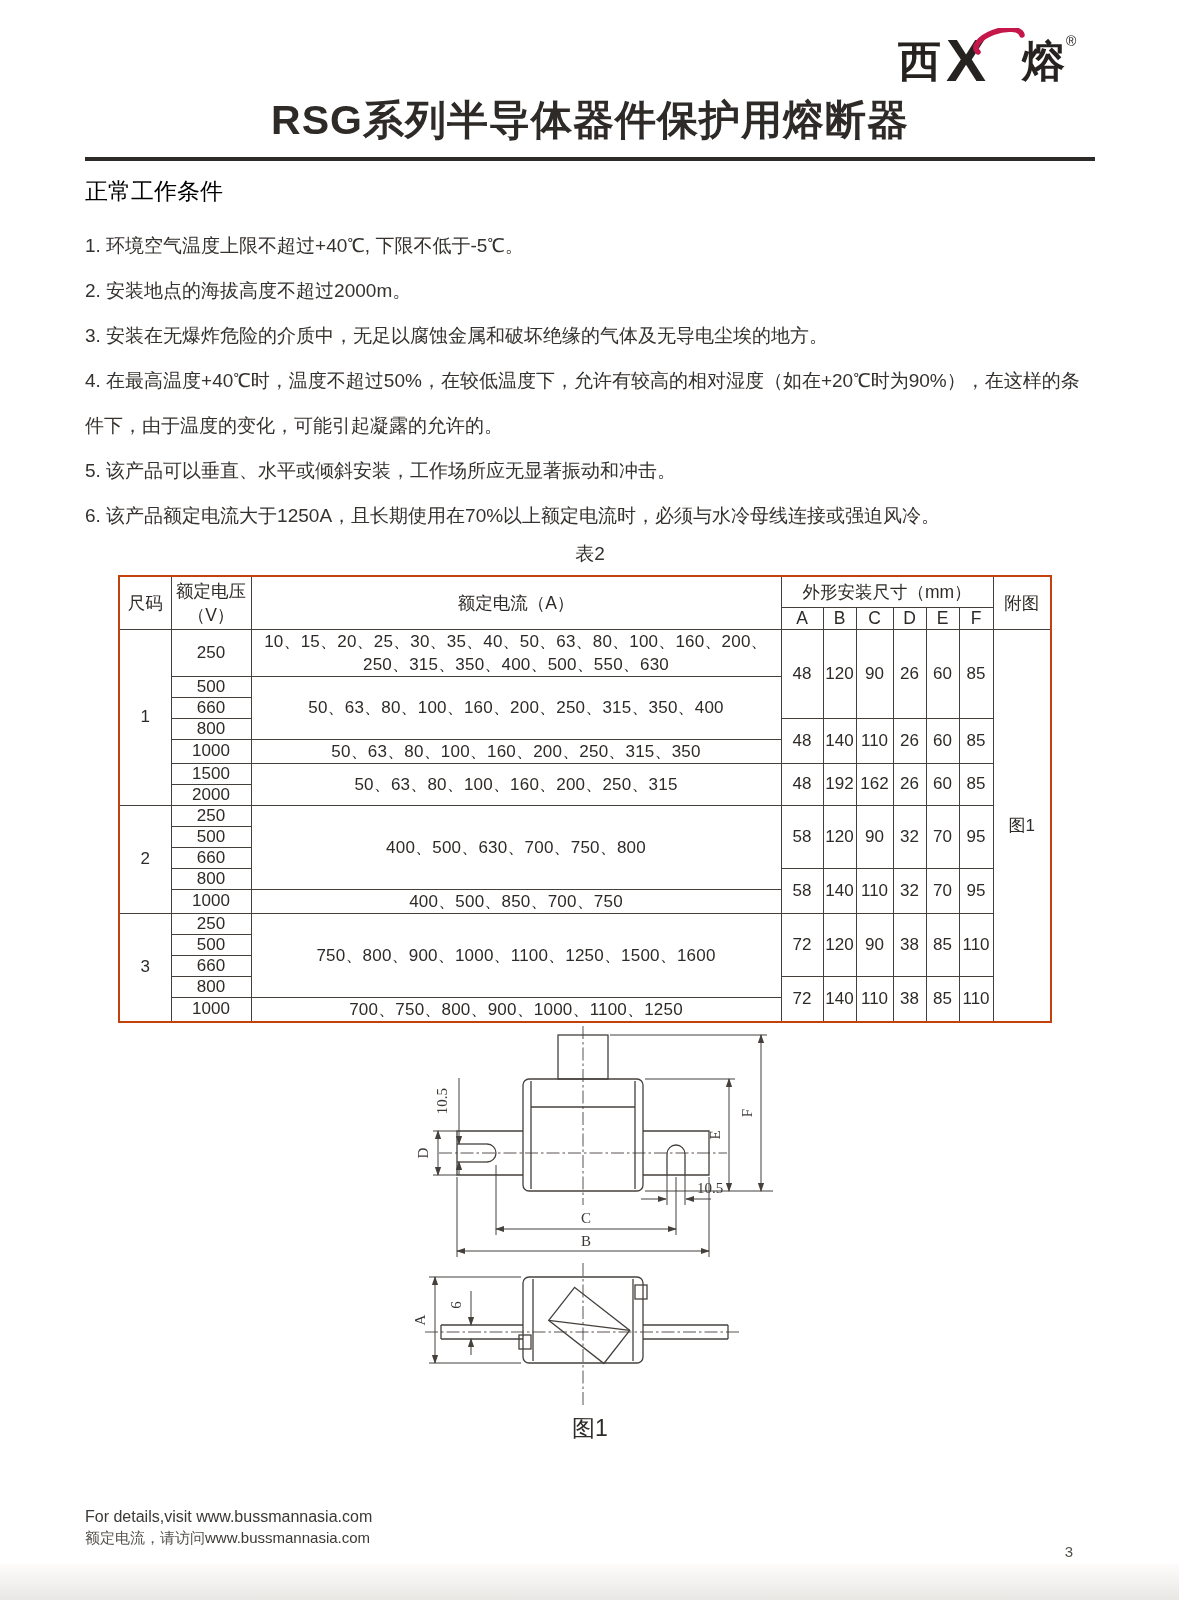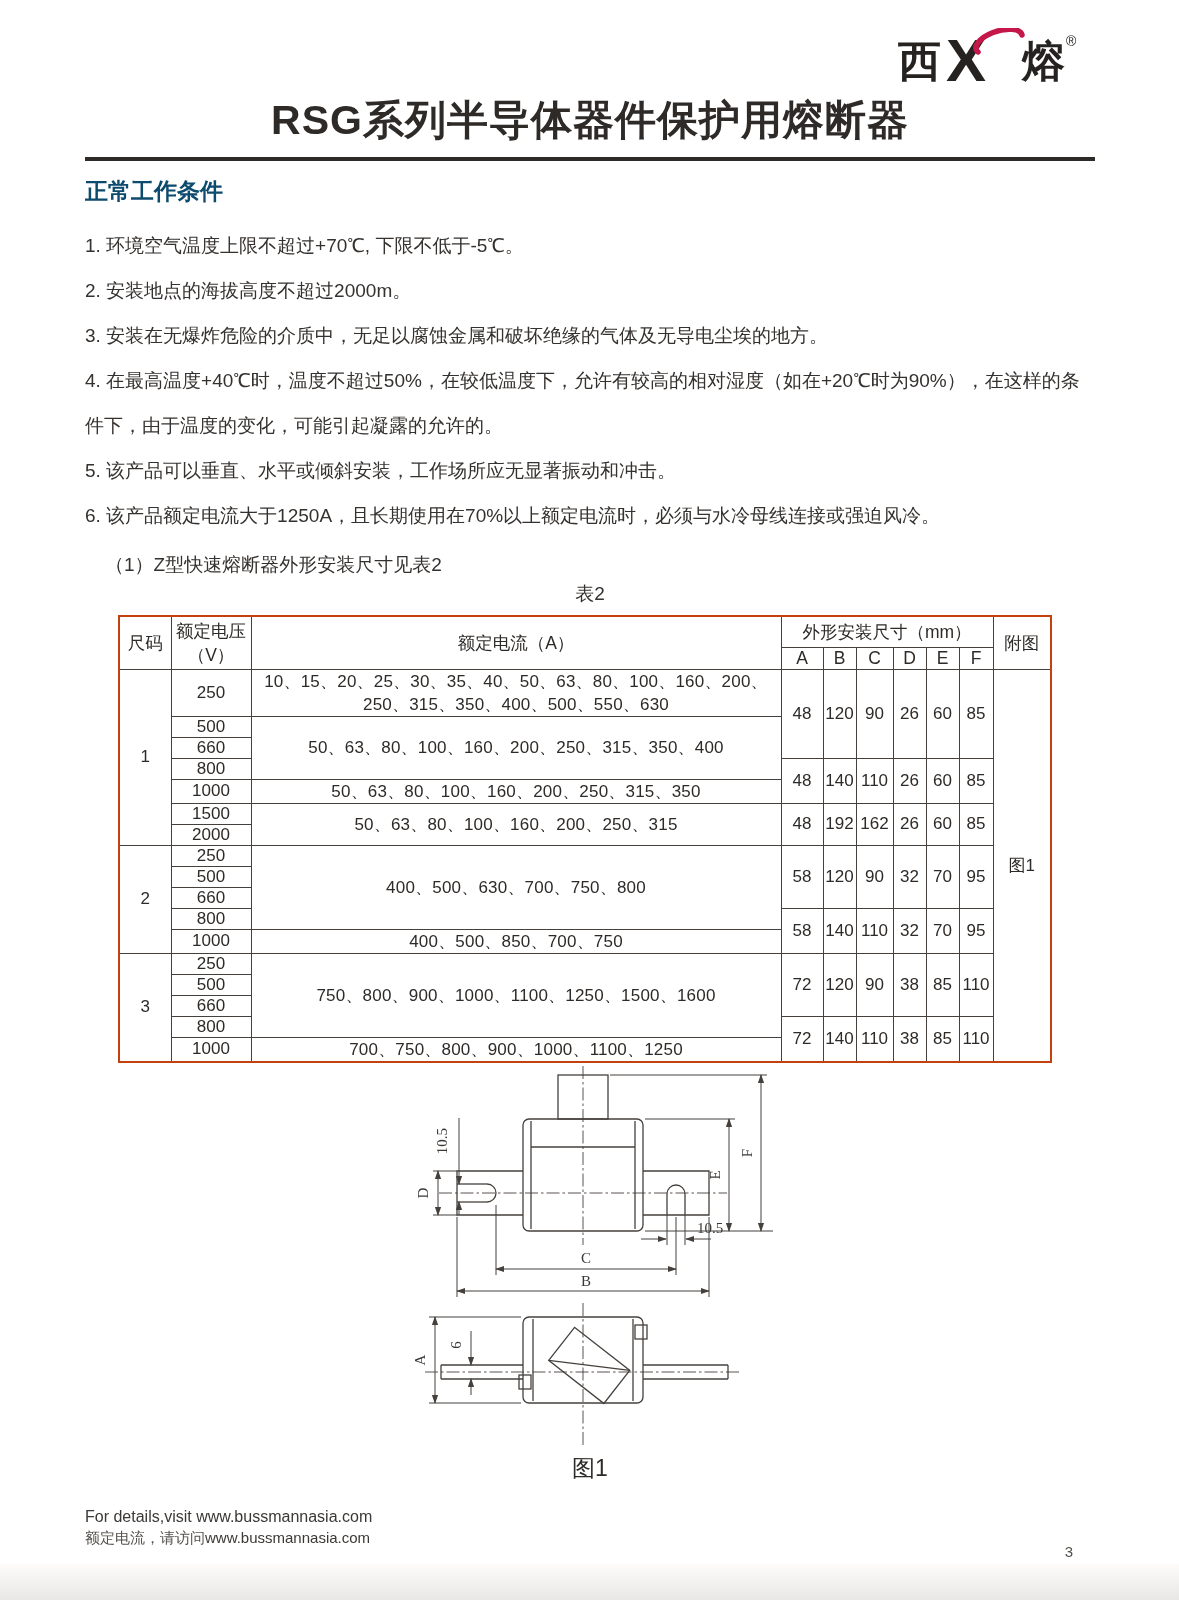--- a/index.html
+++ b/index.html
@@ -8,21 +8,21 @@
   .content{padding:0 84px 0 85px;}
 
   
   .logo{position:absolute;top:28px;right:96px;width:185px;height:62px;}
 
   
   .title{margin:96px 0 0 0;font-size:41px;line-height:48px;font-weight:bold;letter-spacing:1px;color:#2e2a27;text-align:center;}
   .title-rule{margin-top:13px;height:4px;background:#2e2a27;}
 
   
-  .sec-heading{margin-top:17px;font-size:23px;line-height:26px;font-weight:700;color:#0c4a6e;}
+  .sec-heading{margin-top:17px;font-size:23px;line-height:26px;font-weight:400;color:#000000;}
   .cond-items{margin-top:14px;}
   .cond-items p{margin:0;font-size:19px;line-height:45px;color:#35312e;}
   .dim-note{margin-top:14px;padding-left:20px;font-size:19px;line-height:26px;color:#35312e;}
   .table-caption{margin-top:3px;font-size:19px;text-align:center;color:#35312e;}
 
   
   table.spec{border-collapse:collapse;table-layout:fixed;width:932px;margin:8px 0 0 33px;
              font-size:17px;color:#2e2a27;border:2px solid #c2410c;}
   table.spec th,table.spec td{border:1px solid #45403c;font-weight:normal;padding:0;
              text-align:center;vertical-align:middle;}
@@ -63,29 +63,28 @@
     <text x="168" y="18" font-size="14" fill="#262220">®</text>
   </svg>
 
   <div class="content">
     <h1 class="title">RSG系列半导体器件保护用熔断器</h1>
     <div class="title-rule"></div>
 
     <h2 class="sec-heading">正常工作条件</h2>
 
     <div class="cond-items">
-      <p>1. 环境空气温度上限不超过+70℃, 下限不低于-5℃。</p>
+      <p>1. 环境空气温度上限不超过+40℃, 下限不低于-5℃。</p>
       <p>2. 安装地点的海拔高度不超过2000m。</p>
       <p>3. 安装在无爆炸危险的介质中，无足以腐蚀金属和破坏绝缘的气体及无导电尘埃的地方。</p>
       <p>4. 在最高温度+40℃时，温度不超过50%，在较低温度下，允许有较高的相对湿度（如在+20℃时为90%），在这样的条件下，由于温度的变化，可能引起凝露的允许的。</p>
       <p>5. 该产品可以垂直、水平或倾斜安装，工作场所应无显著振动和冲击。</p>
       <p>6. 该产品额定电流大于1250A，且长期使用在70%以上额定电流时，必须与水冷母线连接或强迫风冷。</p>
     </div>
 
-    <div class="dim-note">（1）Z型快速熔断器外形安装尺寸见表2</div>
 
     <div class="table-caption">表2</div>
 
     <table class="spec">
       <colgroup>
         <col style="width:52px">
           <col style="width:80px">
           <col style="width:530px">
         <col style="width:42px">
           <col style="width:33px">

